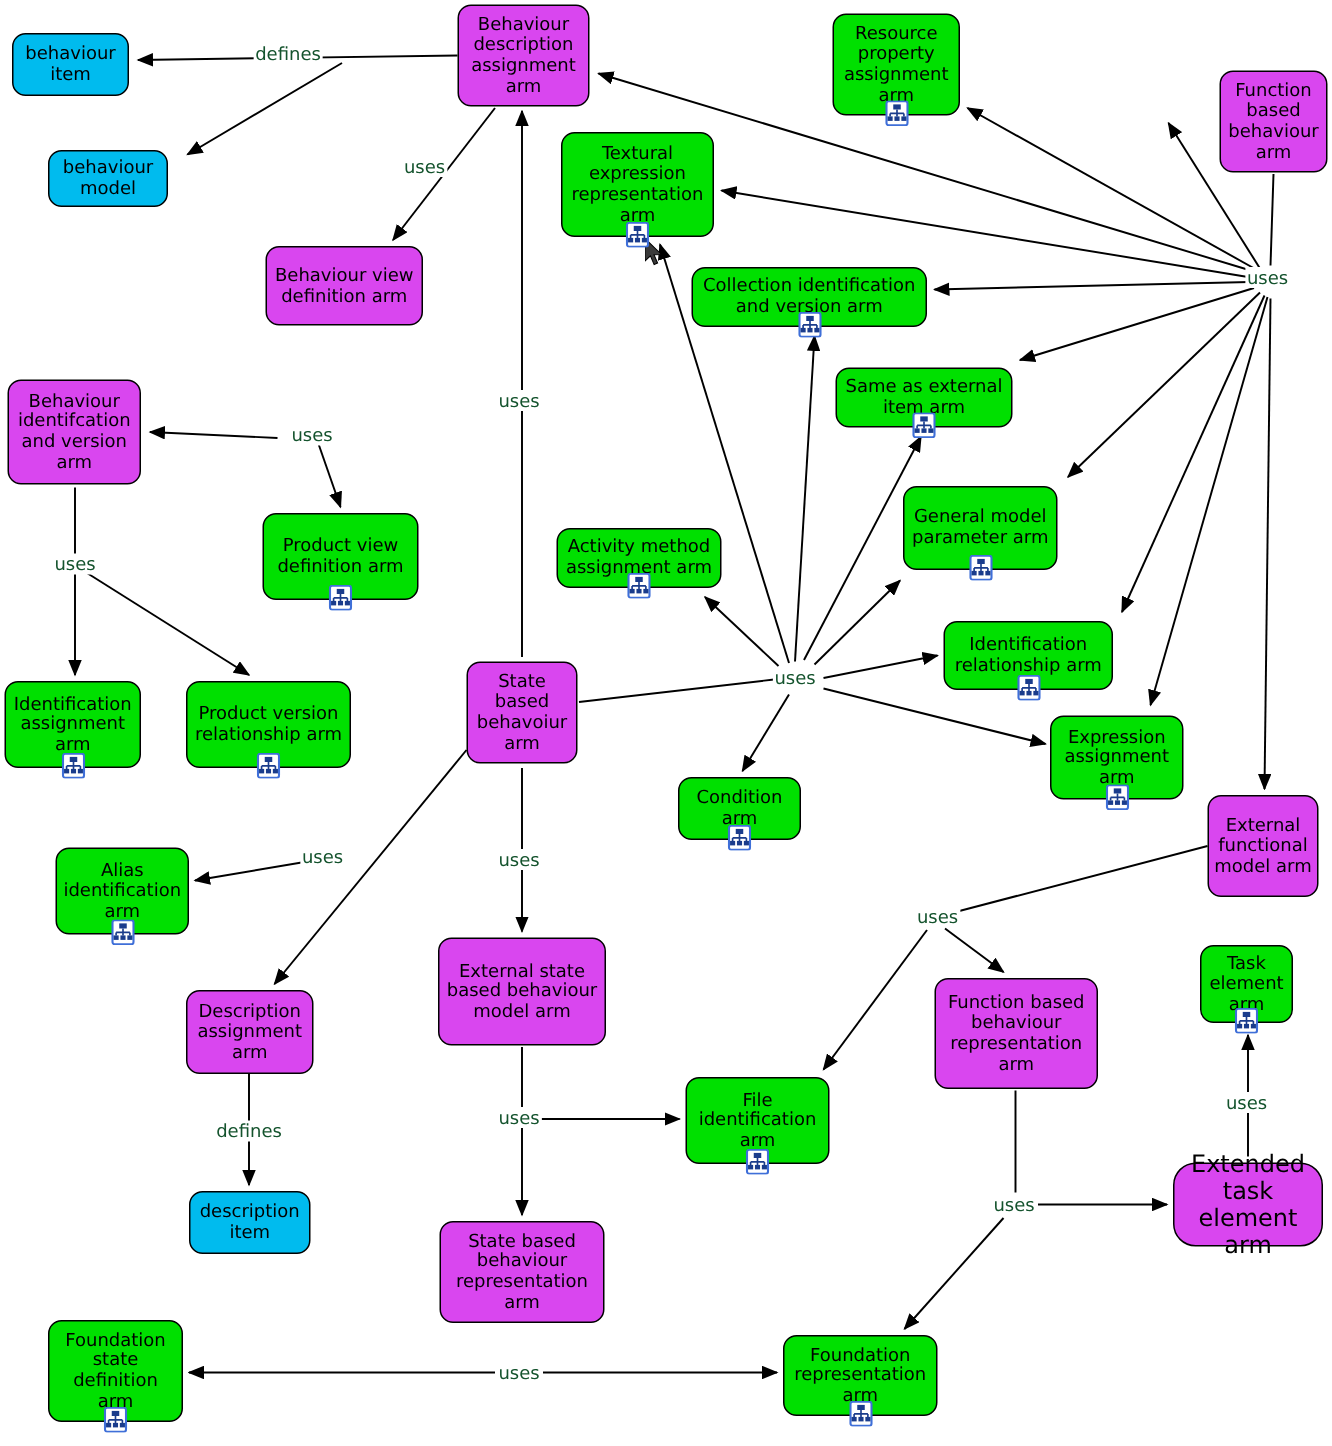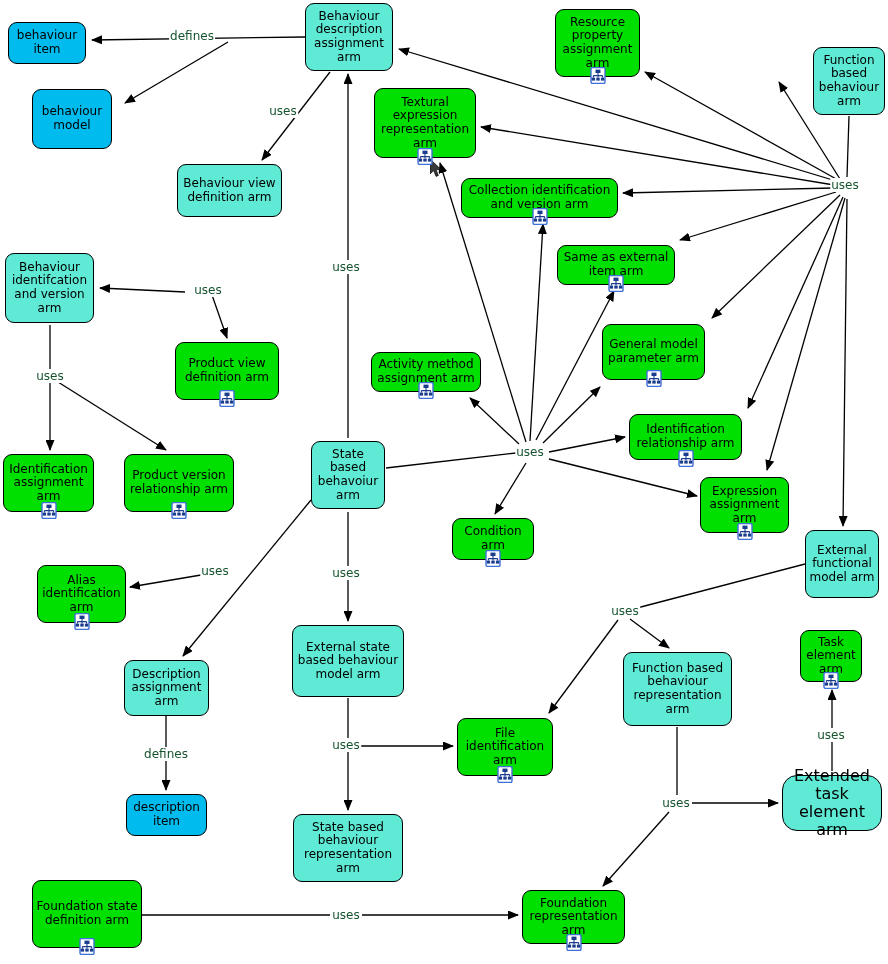--- a/index.html
+++ b/index.html
@@ -3,21 +3,21 @@
 <meta charset="utf-8">
 <style>
   html,body{margin:0;padding:0;background:#ffffff;}
   #stage{position:relative;width:888px;height:964px;background:#ffffff;
          font-family:"DejaVu Sans","Liberation Sans",sans-serif;overflow:hidden;}
   svg.edges{position:absolute;left:0;top:0;width:888px;height:964px;}
   .node{position:absolute;box-sizing:border-box;border:1.6px solid #000000;
         border-radius:9px;display:flex;align-items:center;justify-content:center;
         text-align:center;line-height:1.13;color:#000000;}
   .node .lbl{display:block;padding:0 3px;}
-  .n-yellow{background:#5eead4;}
+  .n-yellow{background:#d946ef;}
   .n-green{background:#00e000;}
   .n-blue{background:#00bbee;}
   .ico{position:absolute;left:50%;transform:translateX(-50%);bottom:-8px;
        width:17px;height:17px;}
   .elabel{position:absolute;background:#ffffff;color:#14532d;
           padding:0 1px;white-space:nowrap;transform:translate(-50%,-50%);}
   .cursor{position:absolute;width:13px;height:19px;}
 </style>
 </head>
 <body>
@@ -120,21 +120,21 @@
     </g>
   </svg>
 
   <svg class="cursor" style="left:430px;top:159px;" viewBox="0 0 13 19">
     <path d="M0,0 L0,15 L3.6,11.6 L6.1,17.4 L8.4,16.4 L6,10.8 L11,10.6 z" fill="#3a3a3a" stroke="#000" stroke-width="0.7"></path>
   </svg>
 
 <div class="node n-blue" style="left: 8px; top: 22px; width: 78px; height: 42px; font-size: 12px;">
       <span class="lbl">behaviour item</span>
     </div>
-    <div class="node n-blue" style="left: 32px; top: 89px; width: 80px; height: 60px; font-size: 12px;">
+    <div class="node n-blue" style="left: 32px; top: 100px; width: 80px; height: 38px; font-size: 12px;">
       <span class="lbl">behaviour model</span>
     </div>
     <div class="node n-yellow" style="left: 305px; top: 3px; width: 88px; height: 68px; font-size: 12px;">
       <span class="lbl">Behaviour description assignment arm</span>
     </div>
     <div class="node n-green" style="left: 555px; top: 9px; width: 85px; height: 68px; font-size: 12px;">
       <span class="lbl">Resource property assignment arm</span>
       <span class="ico"><svg viewBox="0 0 17 17" width="17" height="17">
           <rect x="1.5" y="0.5" width="14" height="16" rx="1.5" fill="#ffffff" stroke="#3f6fd8" stroke-width="1.4"></rect>
           <rect x="6" y="2.6" width="5" height="3.4" fill="#1a3c8c"></rect>
@@ -324,21 +324,21 @@
     </div>
     <div class="node n-yellow" style="left: 782px; top: 775px; width: 100px; height: 56px; font-size: 16px; border-radius: 15px;">
       <span class="lbl">Extended task element arm</span>
     </div>
     <div class="node n-blue" style="left: 126px; top: 794px; width: 81px; height: 42px; font-size: 12px;">
       <span class="lbl">description item</span>
     </div>
     <div class="node n-yellow" style="left: 293px; top: 814px; width: 110px; height: 68px; font-size: 12px;">
       <span class="lbl">State based behaviour representation arm</span>
     </div>
-    <div class="node n-green" style="left: 32px; top: 880px; width: 110px; height: 68px; font-size: 12px;">
+    <div class="node n-green" style="left: 32px; top: 880px; width: 90px; height: 68px; font-size: 12px;">
       <span class="lbl">Foundation state definition arm</span>
       <span class="ico"><svg viewBox="0 0 17 17" width="17" height="17">
           <rect x="1.5" y="0.5" width="14" height="16" rx="1.5" fill="#ffffff" stroke="#3f6fd8" stroke-width="1.4"></rect>
           <rect x="6" y="2.6" width="5" height="3.4" fill="#1a3c8c"></rect>
           <path d="M8.5,6 L8.5,8.6 M3.9,8.6 L13.1,8.6 M3.9,8.6 L3.9,10.6 M8.5,8.6 L8.5,10.6 M13.1,8.6 L13.1,10.6" stroke="#1a3c8c" stroke-width="1.1" fill="none"></path>
           <rect x="2.2" y="10.6" width="3.4" height="3" fill="#1a3c8c"></rect>
           <rect x="6.8" y="10.6" width="3.4" height="3" fill="#1a3c8c"></rect>
           <rect x="11.4" y="10.6" width="3.4" height="3" fill="#1a3c8c"></rect>
         </svg></span>
     </div>

